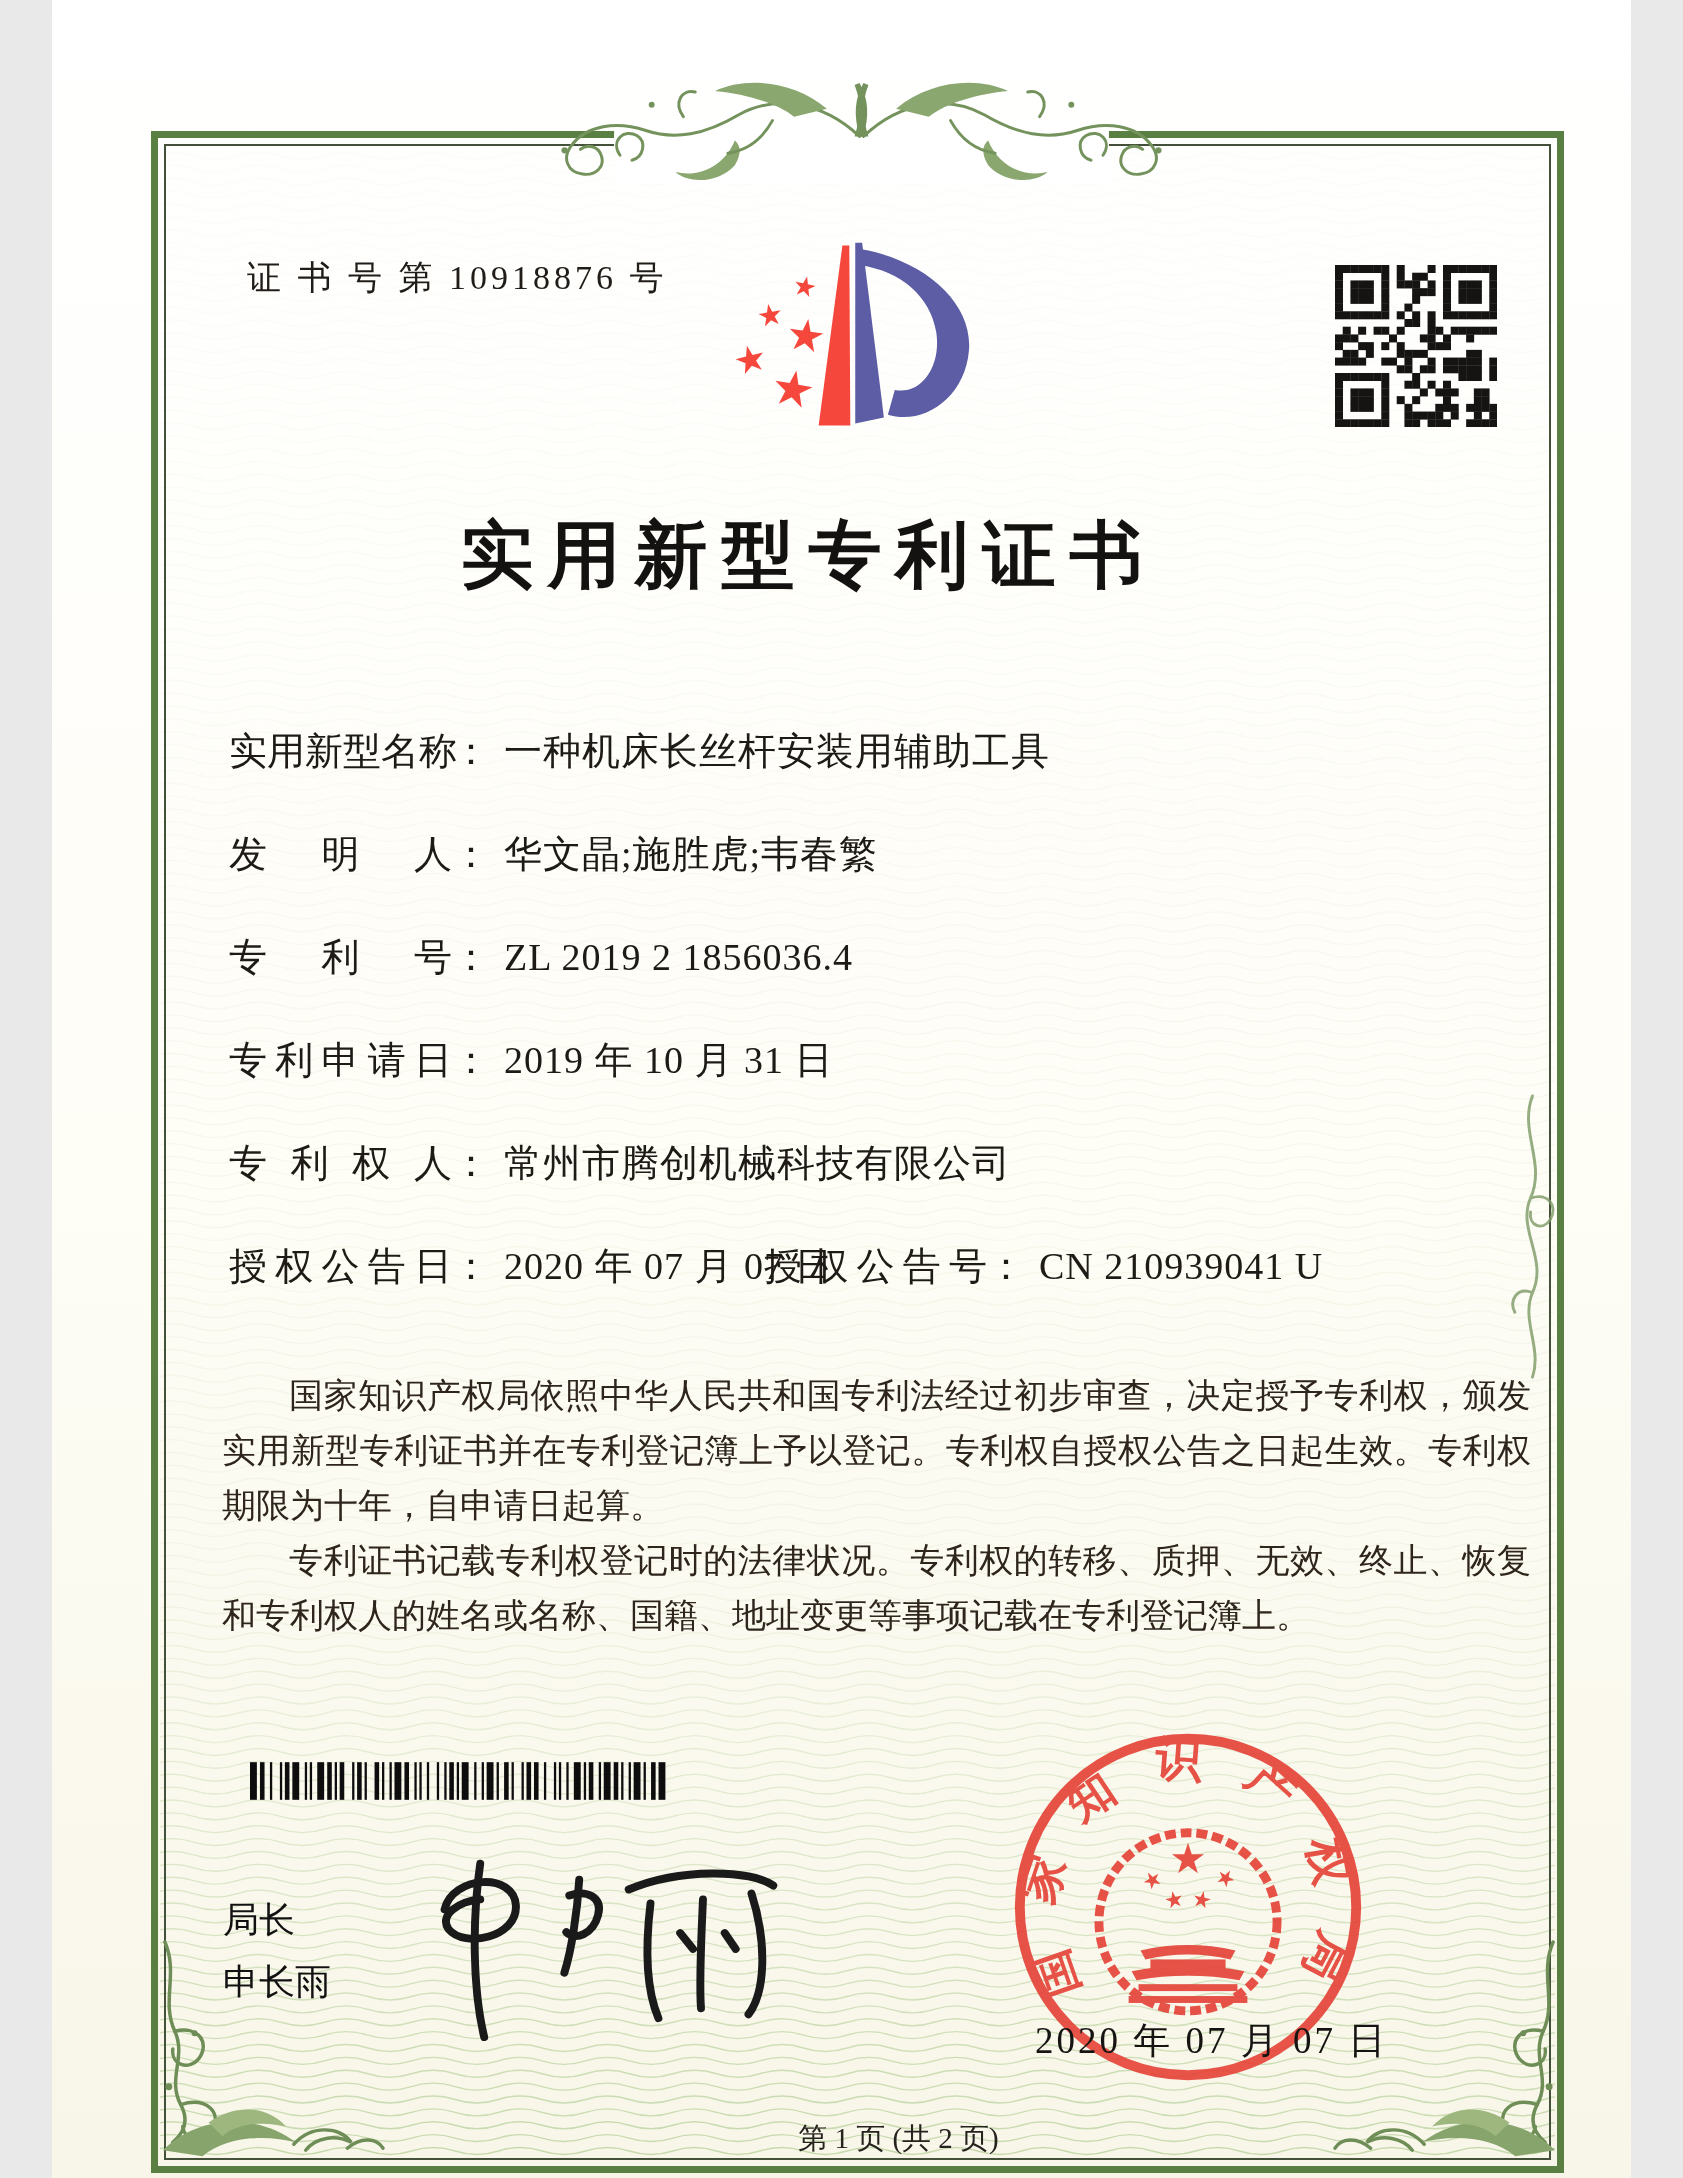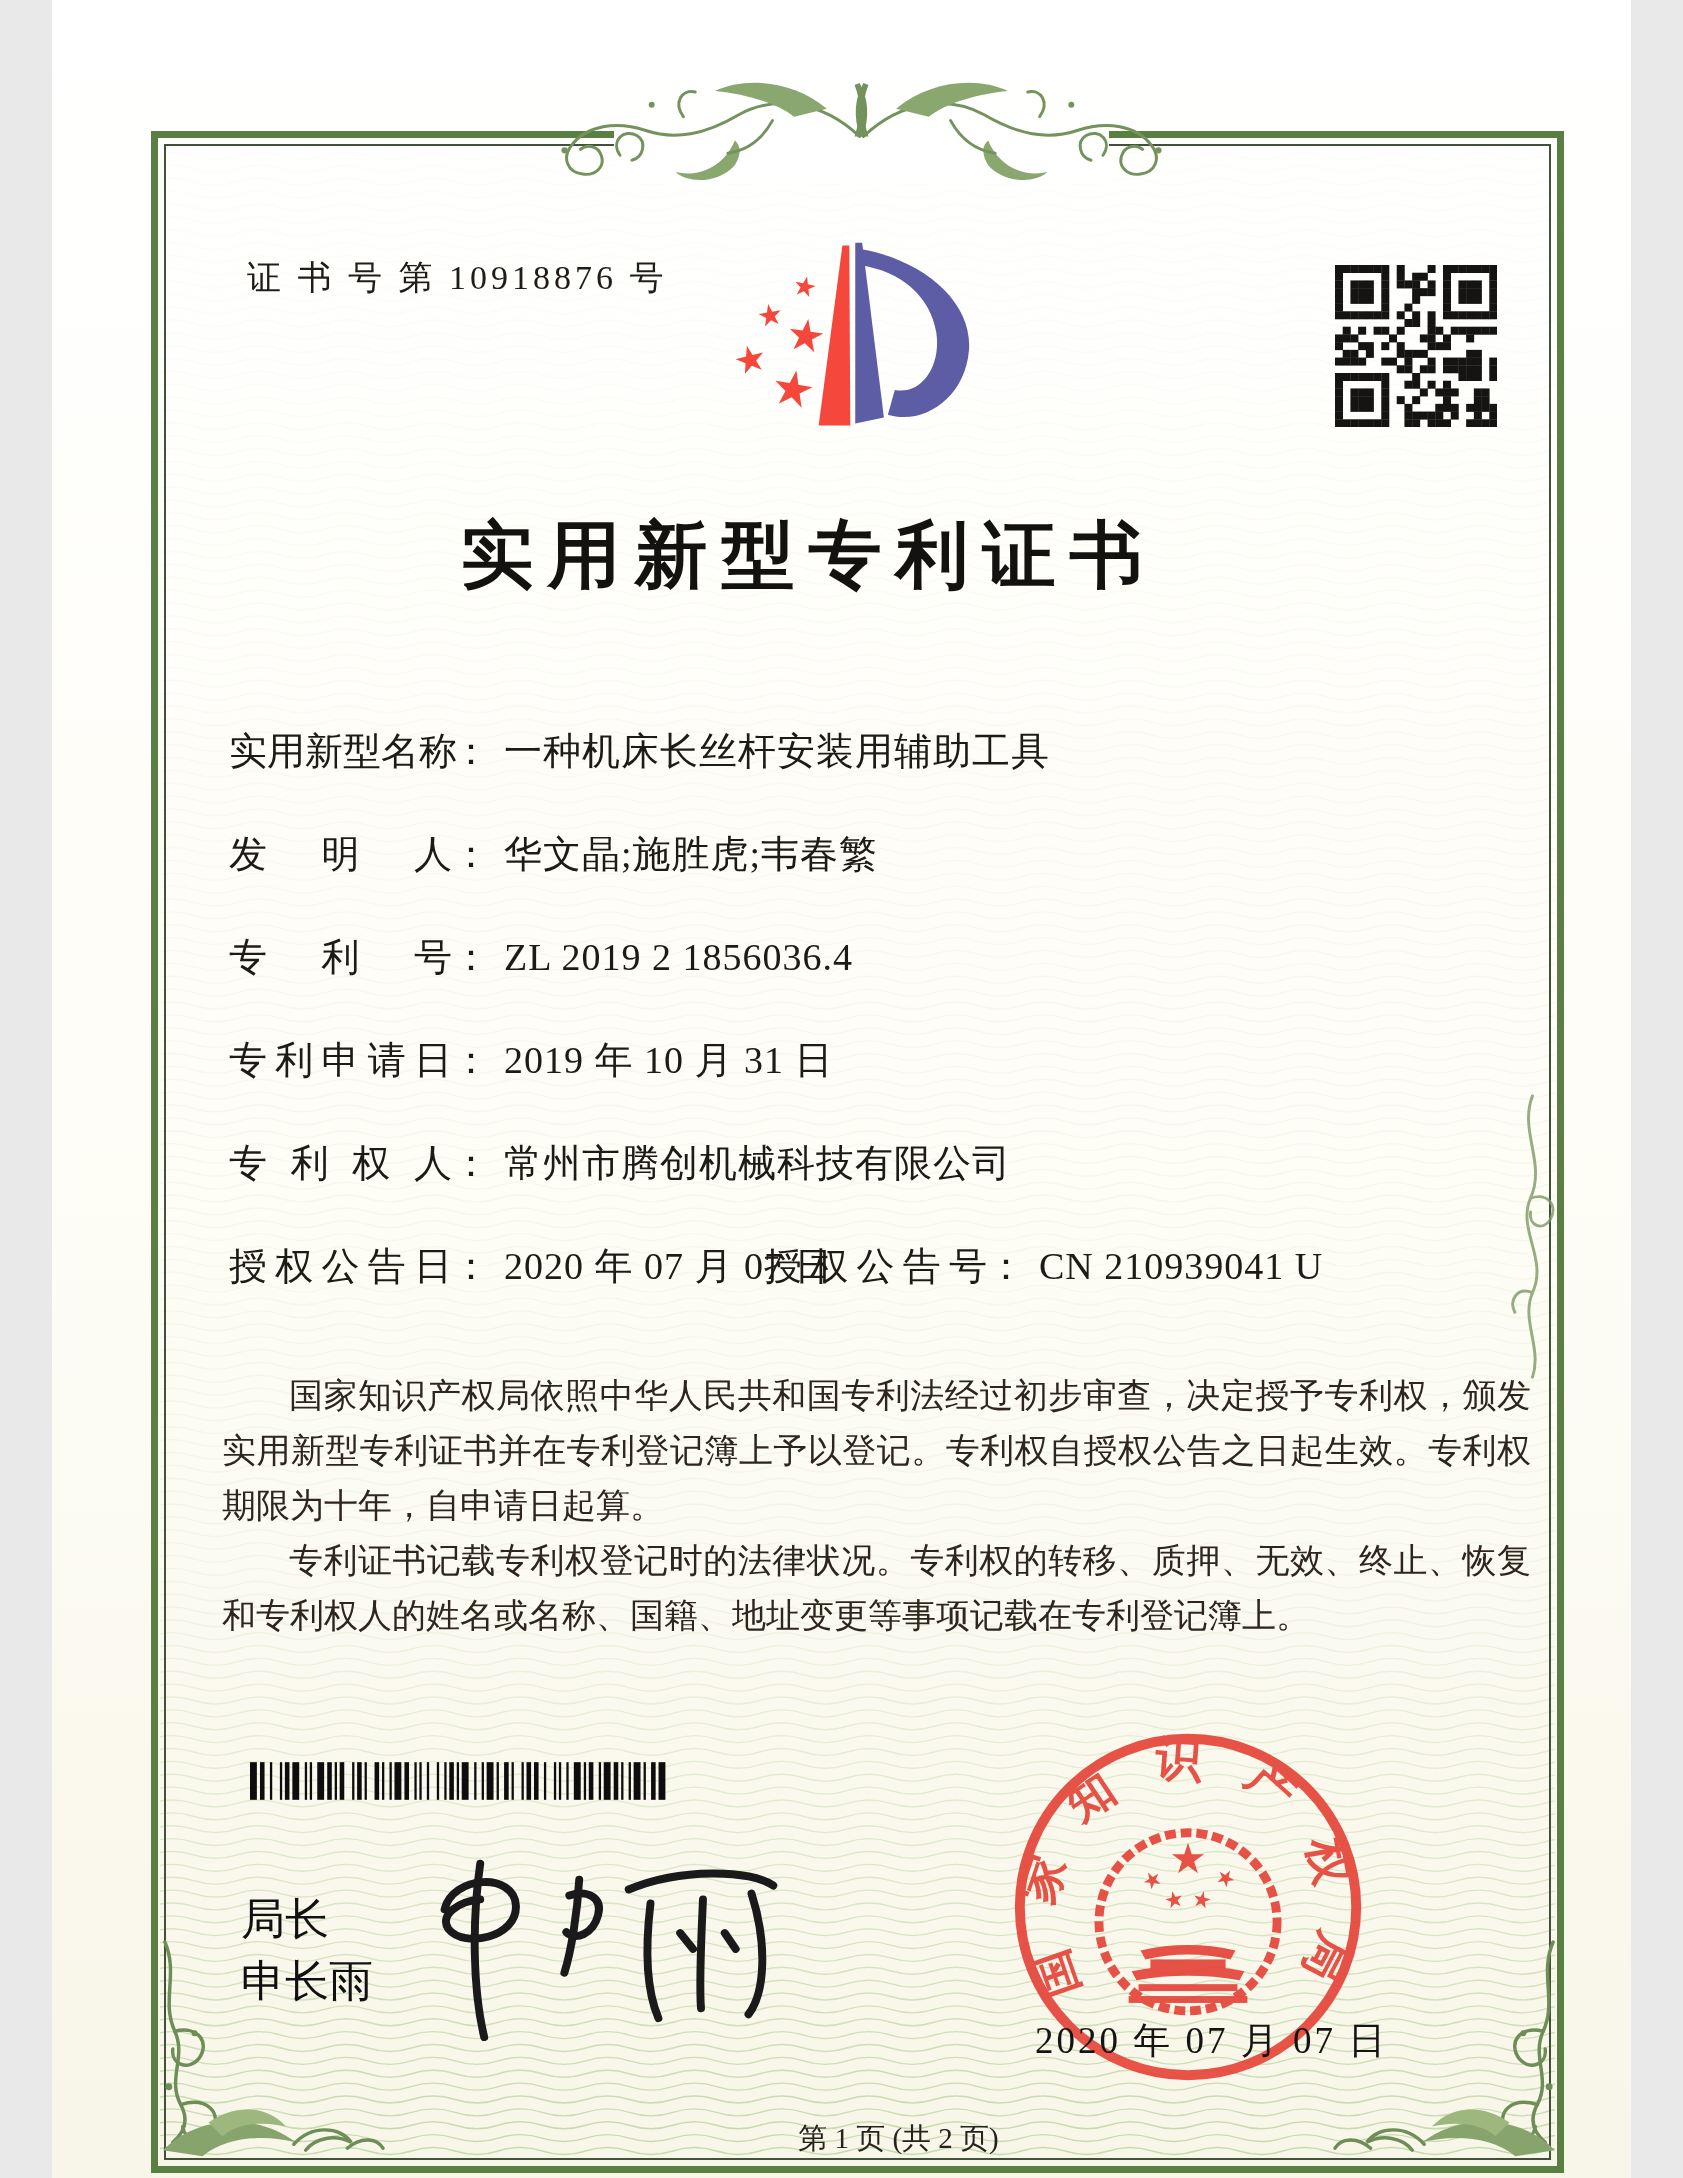--- a/index.html
+++ b/index.html
@@ -32,21 +32,21 @@
   .fcolon{display:inline-block;margin-right:14px;}
   .fval{letter-spacing:1px;}
   .grant-row{display:flex;margin:0;font-size:38px;line-height:44px;white-space:nowrap;}
   .grant-a{width:535px;}
 
   .paras{position:absolute;left:170px;top:1368px;width:1309px;
     font-size:34px;line-height:55px;text-align:justify;color:#2e251c;}
   .paras p{margin:0;text-indent:67px;}
 
   .barcode{position:absolute;left:198px;top:1762px;}
-  .director{position:absolute;left:189px;top:1897px;font-size:44px;line-height:46px;color:#111;}
+  .director{position:absolute;left:171px;top:1897px;font-size:36px;line-height:46px;color:#111;}
   .director div{margin-bottom:16px;}
   .signature{position:absolute;left:351px;top:1834px;z-index:4;}
   .seal{position:absolute;left:950px;top:1721px;z-index:3;}
   .seal-date{position:absolute;left:983px;top:2016px;font-size:37px;letter-spacing:3px;color:#161412;z-index:5;}
   .page-footer{position:absolute;left:99px;top:2119px;width:1399px;text-align:center;
     font-size:29px;color:#26221e;z-index:3;margin-left:48px;}
 </style>
 </head>
 <body>
 

